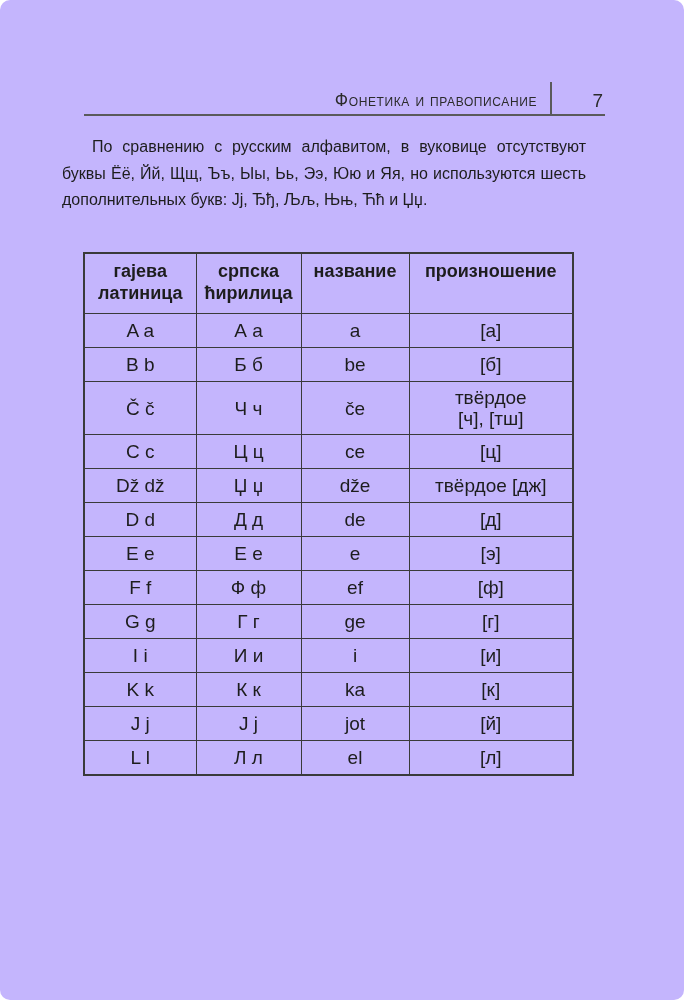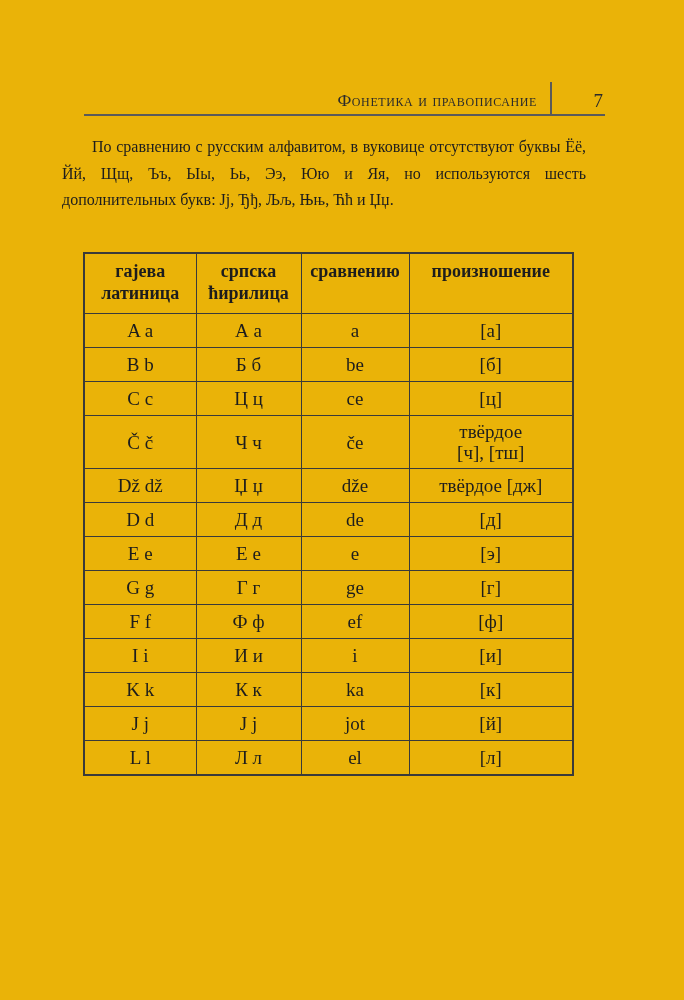--- a/index.html
+++ b/index.html
@@ -4,24 +4,25 @@
 <style>
   html, body {
     margin: 0;
     padding: 0;
     background: #ffffff;
   }
   .page {
     position: relative;
     width: 684px;
     height: 1000px;
-    background: #eab308;
-    font-family: Liberation Serif, serif;
+    background: #c4b5fd;
+    font-family: Liberation Sans, sans-serif;
     color: #1f1f1f;
     overflow: hidden;
+    border-radius: 10px;
   }
 
   
   .running-header {
     position: absolute;
     left: 84px;
     top: 82px;
     width: 521px;
     height: 32px;
     display: flex;
@@ -133,81 +134,81 @@
       <col style="width:105px">
       <col style="width:108px">
       <col style="width:164px">
     </colgroup>
     <thead>
       <tr>
         <th>гајева
 латиница</th>
         <th>српска
 ћирилица</th>
-        <th>сравнению</th>
+        <th>название</th>
         <th>произношение</th>
       </tr>
     </thead>
     <tbody>
         <tr>
           <td>A a</td>
           <td>А а</td>
           <td>a</td>
           <td>[а]</td>
         </tr>
         <tr>
           <td>B b</td>
           <td>Б б</td>
           <td>be</td>
           <td>[б]</td>
-        </tr>
-        <tr>
-          <td>C c</td>
-          <td>Ц ц</td>
-          <td>ce</td>
-          <td>[ц]</td>
         </tr>
         <tr>
           <td>Č č</td>
           <td>Ч ч</td>
           <td>če</td>
           <td>твёрдое
 [ч], [тш]</td>
         </tr>
         <tr>
+          <td>C c</td>
+          <td>Ц ц</td>
+          <td>ce</td>
+          <td>[ц]</td>
+        </tr>
+        <tr>
           <td>Dž dž</td>
           <td>Џ џ</td>
           <td>dže</td>
           <td>твёрдое [дж]</td>
         </tr>
         <tr>
           <td>D d</td>
           <td>Д д</td>
           <td>de</td>
           <td>[д]</td>
         </tr>
         <tr>
           <td>E e</td>
           <td>Е е</td>
           <td>e</td>
           <td>[э]</td>
         </tr>
         <tr>
+          <td>F f</td>
+          <td>Ф ф</td>
+          <td>ef</td>
+          <td>[ф]</td>
+        </tr>
+        <tr>
           <td>G g</td>
           <td>Г г</td>
           <td>ge</td>
           <td>[г]</td>
         </tr>
         <tr>
-          <td>F f</td>
-          <td>Ф ф</td>
-          <td>ef</td>
-          <td>[ф]</td>
-        </tr>
-        <tr>
           <td>I i</td>
           <td>И и</td>
           <td>i</td>
           <td>[и]</td>
         </tr>
         <tr>
           <td>K k</td>
           <td>К к</td>
           <td>ka</td>
           <td>[к]</td>

